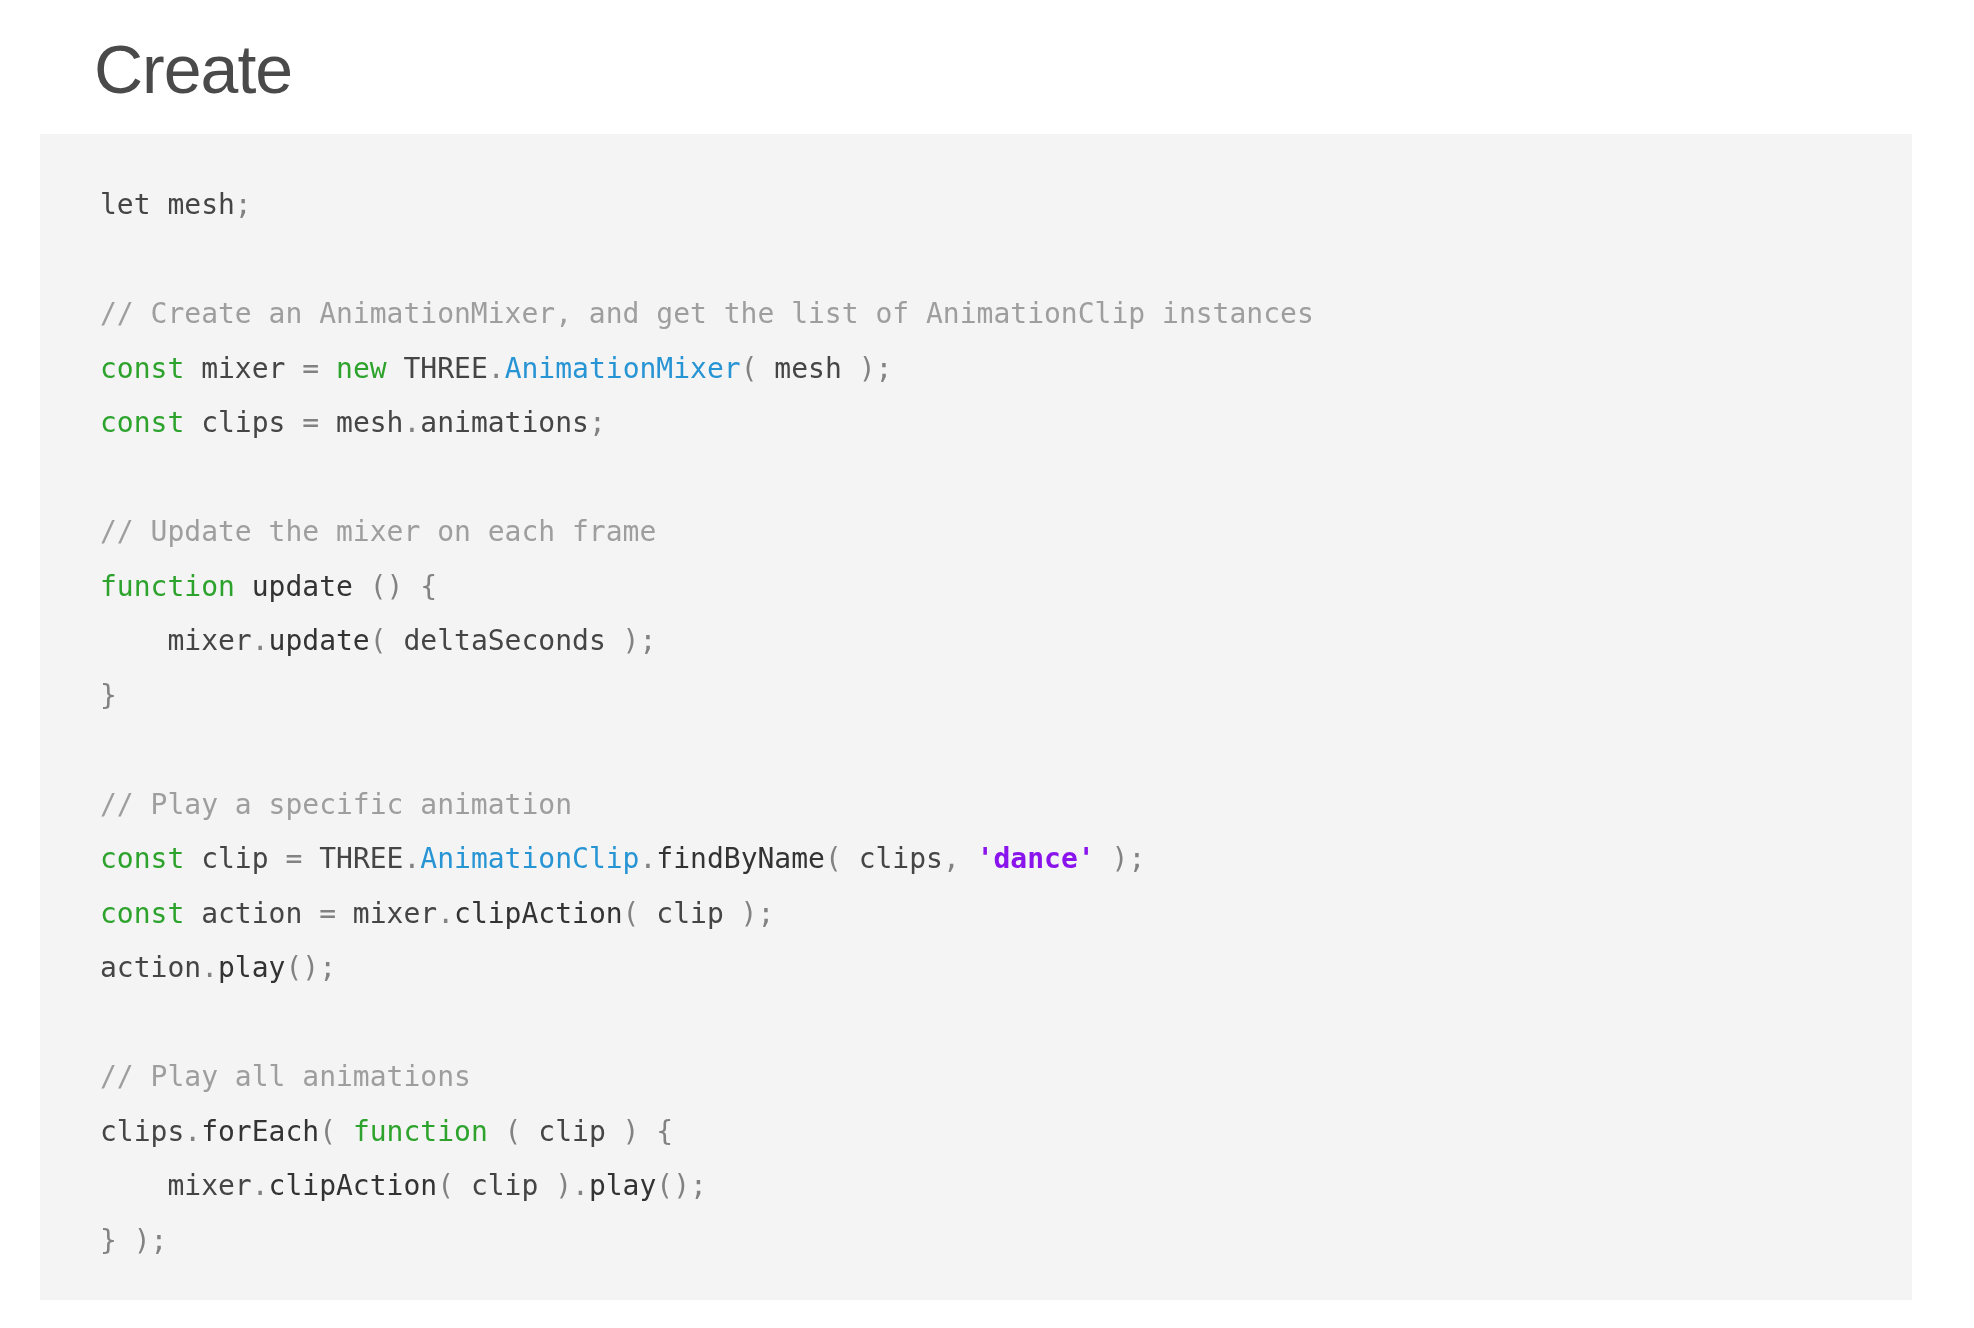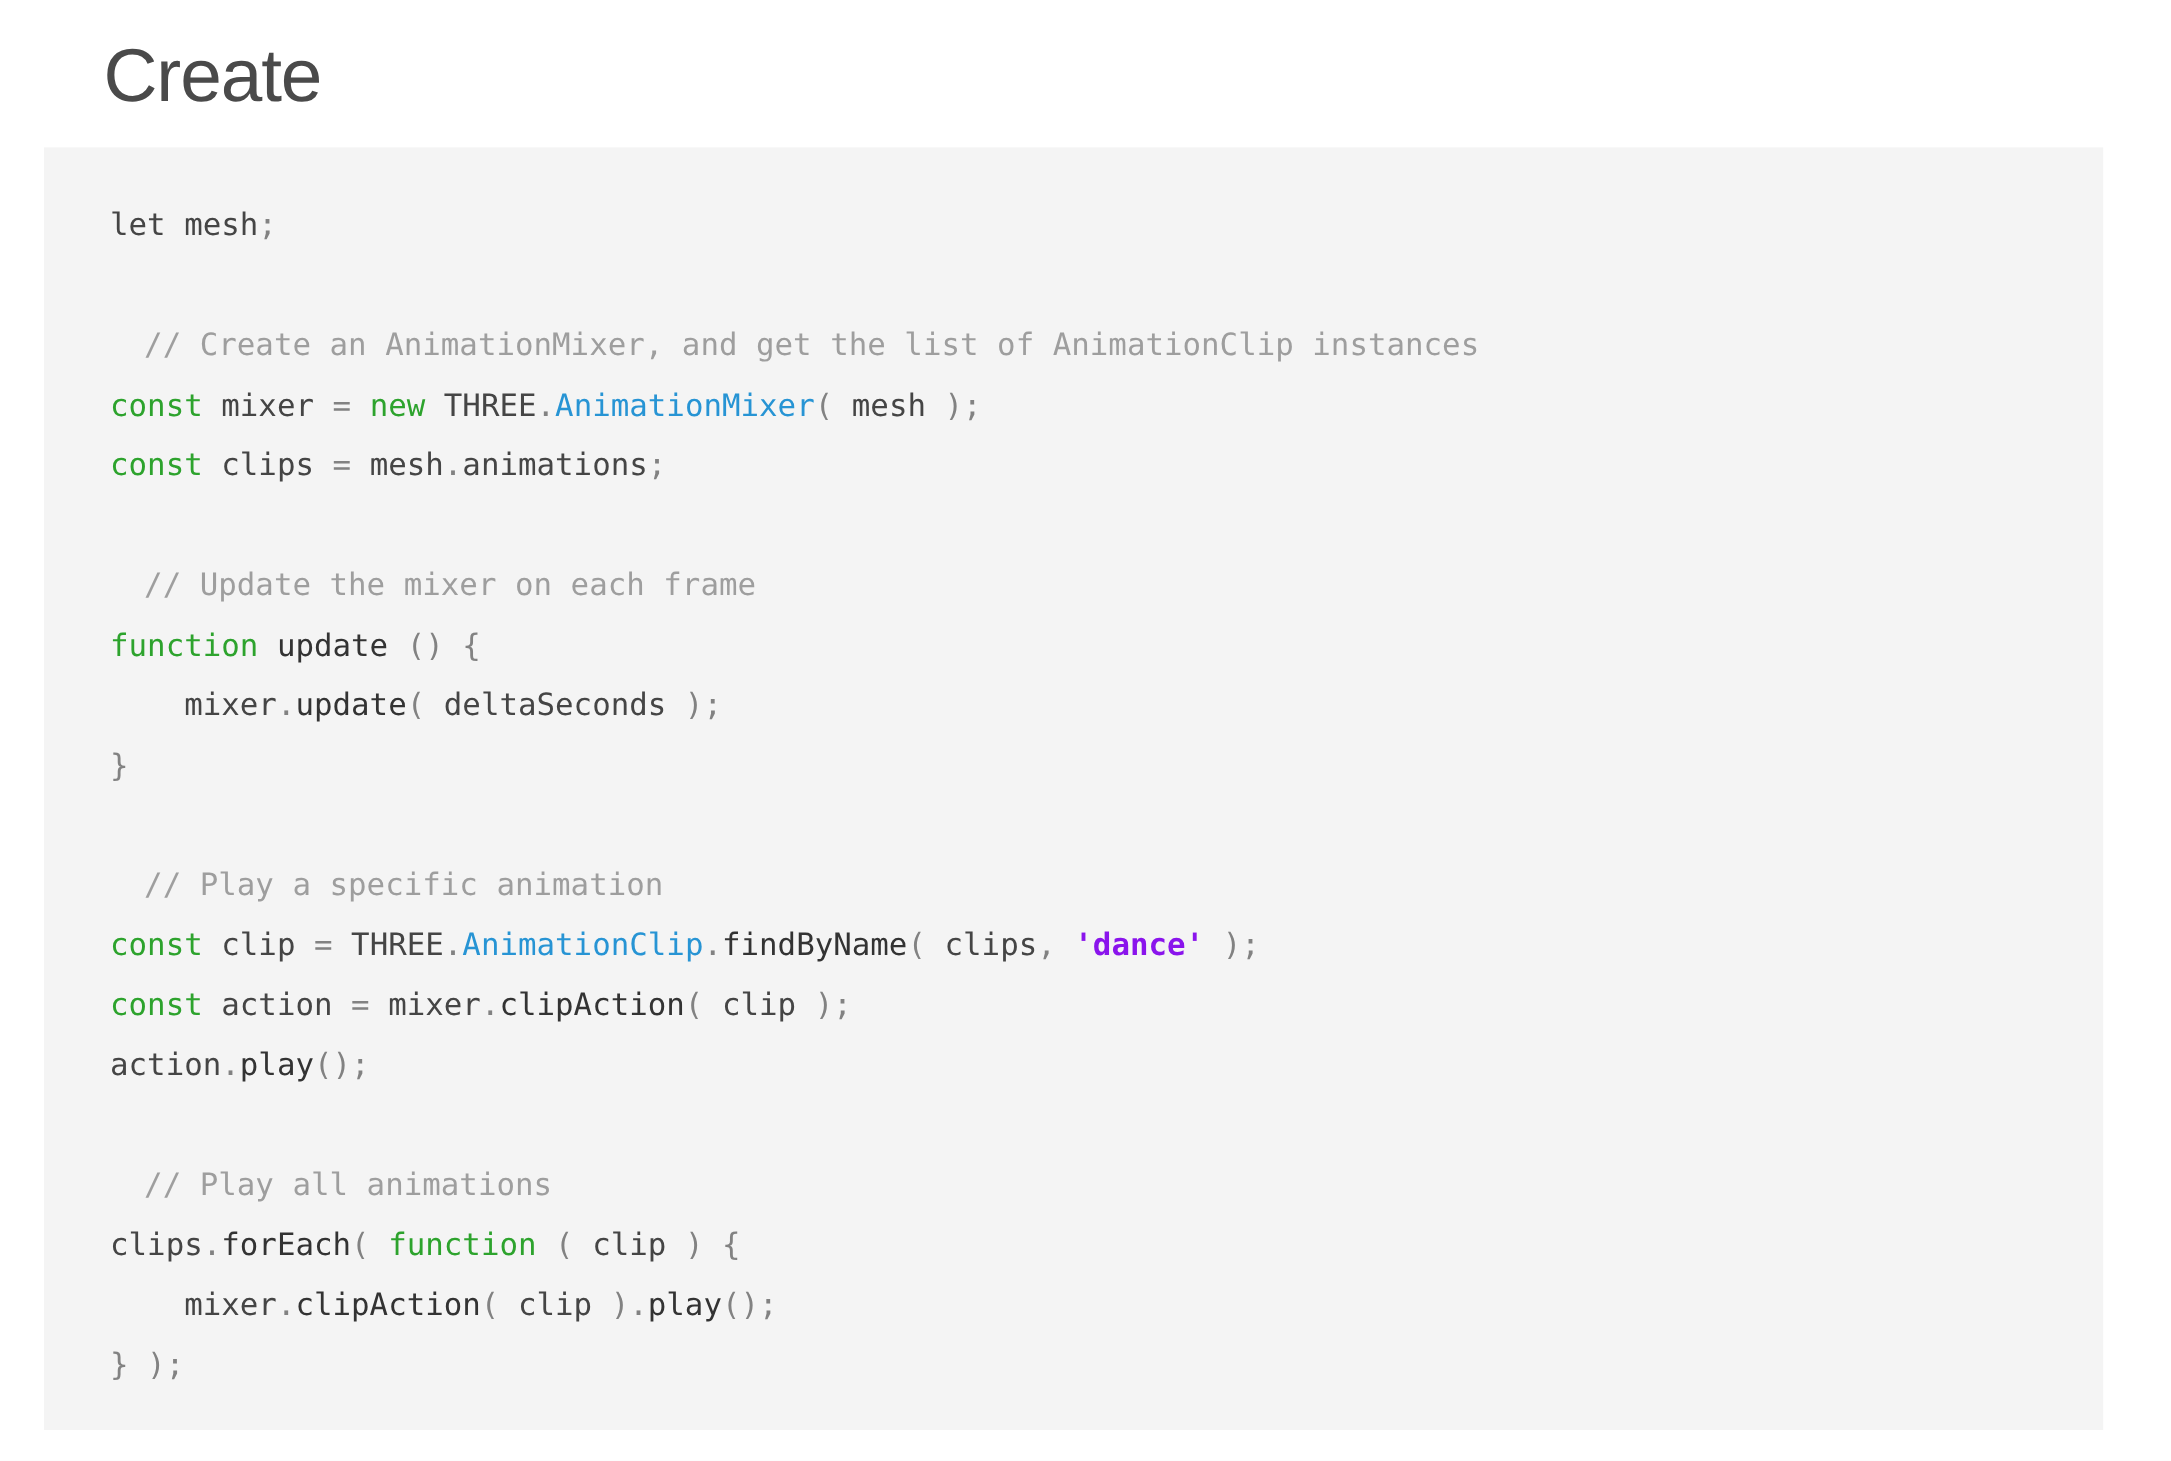--- a/index.html
+++ b/index.html
@@ -39,21 +39,21 @@
     font-size:28px;
     line-height:54.5px;
     color:var(--code-default);
   }
   .code-line{
     white-space:pre;
     min-height:54.5px;
   }
   .tok-plain{color:var(--code-default);}
   .tok-punct{color:var(--punctuation);}
-  .tok-comment{color:var(--comment);margin-left:31px;}
+  .tok-comment{color:var(--comment);}
   .tok-kw{color:var(--keyword);}
   .tok-cls{color:var(--class-link);}
   .tok-str{color:var(--string);font-weight:bold;}
   .tok-fn{color:var(--method);font-weight:normal;}
 </style>
 </head>
 <body>
 
 <h1 class="heading">Create</h1>
 

